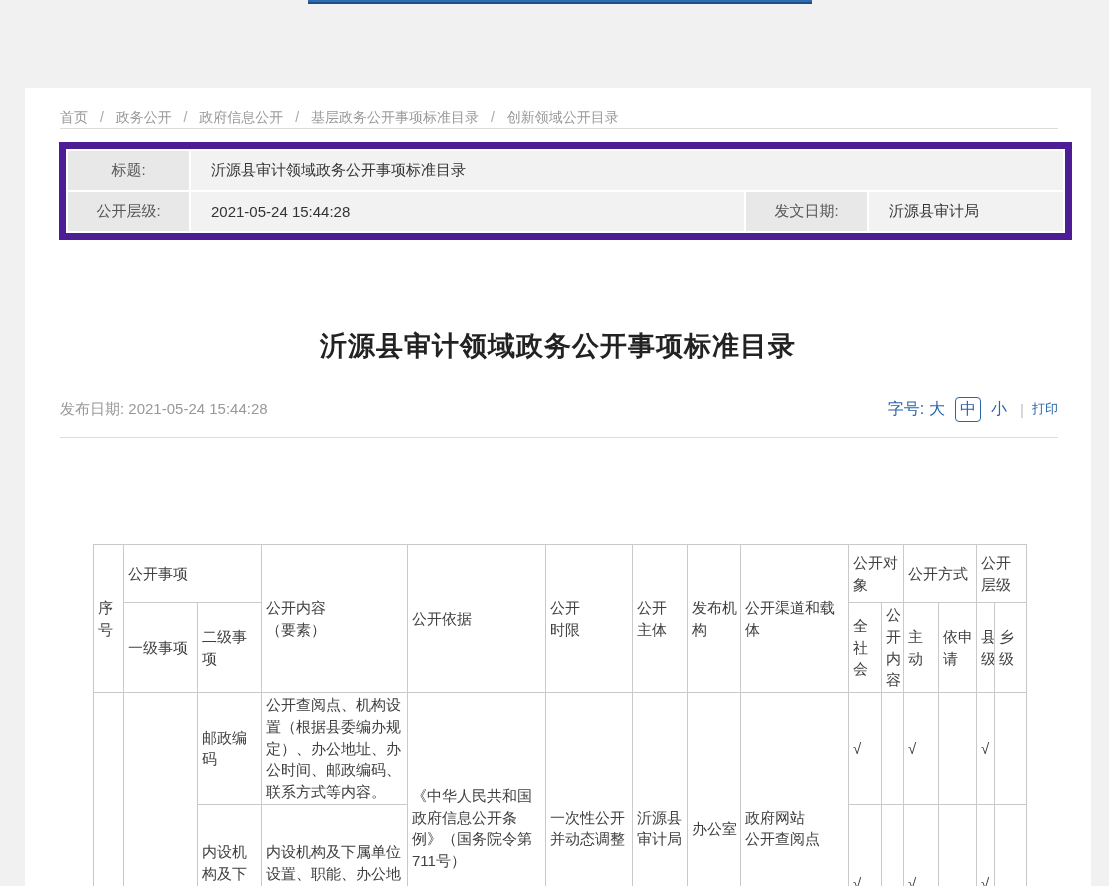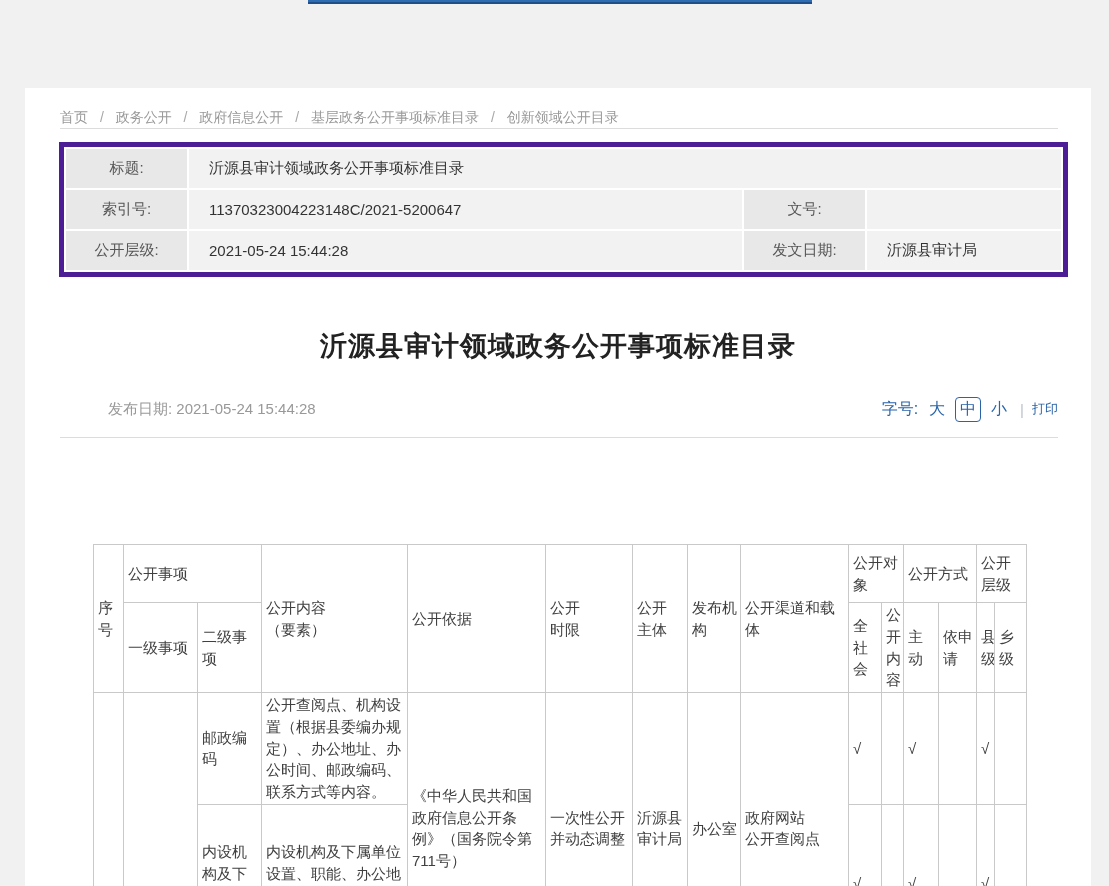--- a/index.html
+++ b/index.html
@@ -18,33 +18,33 @@
   .breadcrumb { position:absolute; left:35px; top:21px; font-size:14px; color:#999; white-space:nowrap; }
   .breadcrumb a { color:#999; text-decoration:none; cursor:pointer; }
   .breadcrumb .sep { margin:0 8px; color:#a8a8a8; }
 
   .divider { position:absolute; left:35px; width:998px; border-top:1px solid #dcdcdc; height:0; }
   .divider-top { top:40px; }
   .divider-mid { top:349px; }
 
   table.meta-table { position:absolute; left:34px; top:54px; width:999px;
     border-collapse:separate; border-spacing:2px; table-layout:fixed;
-    background:#fff; border:5px solid #4c1d95; font-size:15px; }
+    background:#fff; border:7px solid #4c1d95; font-size:15px; }
   .meta-table td { height:39px; overflow:hidden; }
   .meta-table td.m-lbl { background:#e8e8e8; text-align:center; color:#555; }
   .meta-table td.m-val { background:#f2f2f2; color:#333; padding-left:20px; text-align:left; }
 
   .art-title { position:absolute; left:0; top:240px; width:100%; text-align:center;
                font-size:27px; font-weight:bold; color:#222; letter-spacing:1px; }
 
   .meta-row { position:absolute; left:35px; top:304px; width:998px; height:34px;
               display:flex; justify-content:space-between; align-items:center; }
-  .pub-date { font-size:15px; color:#999;margin-left:48px; }
+  .pub-date { font-size:15px; color:#999; }
   .font-controls { display:flex; align-items:center; font-size:16px; color:#2a64a8; }
-  .font-controls .fs-label { margin-right:6px; }
+  .font-controls .fs-label { }
   .font-controls .fs-opt { margin:0 5px; cursor:pointer; }
   .font-controls .fs-opt.active { border:1px solid #2a64a8; border-radius:4px; padding:1px 4px; }
   .font-controls .ctrl-sep { color:#b9c2cc; margin:0 8px; font-size:15px; }
   .font-controls .print-btn { cursor:pointer; font-size:13px; }
 
   table.catalog { position:absolute; left:68px; top:456px; width:933px;
     border-collapse:collapse; table-layout:fixed; font-size:15px; color:#404040; }
   .catalog td { border:1px solid #c9c9c9; padding:1px 2px 1px 4px; vertical-align:middle;
                 line-height:1.45; white-space:pre-line; overflow:hidden; }
 </style>
@@ -73,26 +73,20 @@
     <colgroup>
         <col style="width:121px">
         <col style="width:553px">
         <col style="width:121px">
         <col style="width:194px">
       </colgroup>
     <tbody>
         <tr>
       <td class="m-lbl">标题:</td>
       <td class="m-val" colspan="3">沂源县审计领域政务公开事项标准目录</td>
-    </tr>
-    <tr>
-      <td class="m-lbl">索引号:</td>
-      <td class="m-val">11370323004223148C/2021-5200647</td>
-      <td class="m-lbl">文号:</td>
-      <td class="m-val"></td>
     </tr>
     <tr>
       <td class="m-lbl">公开层级:</td>
       <td class="m-val">2021-05-24 15:44:28</td>
       <td class="m-lbl">发文日期:</td>
       <td class="m-val">沂源县审计局</td>
     </tr>
   </tbody>
     </table>
 

